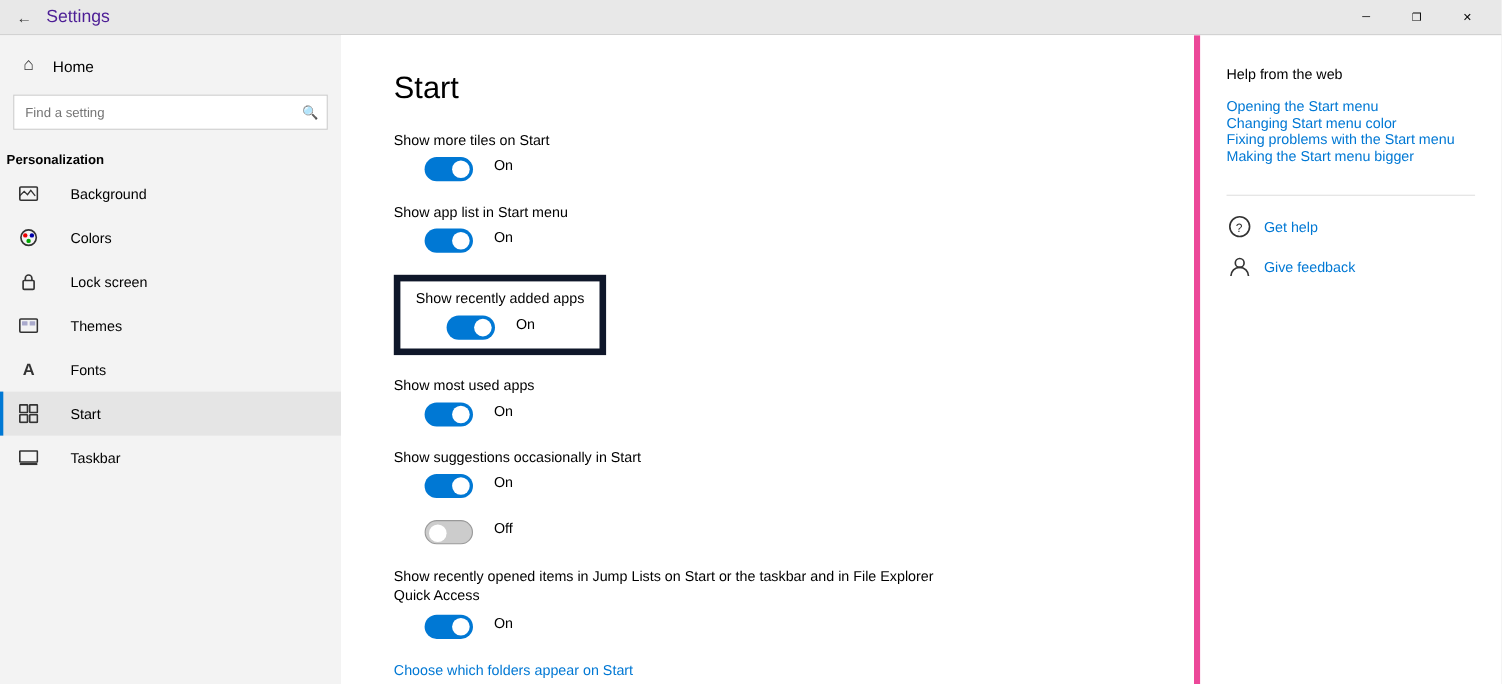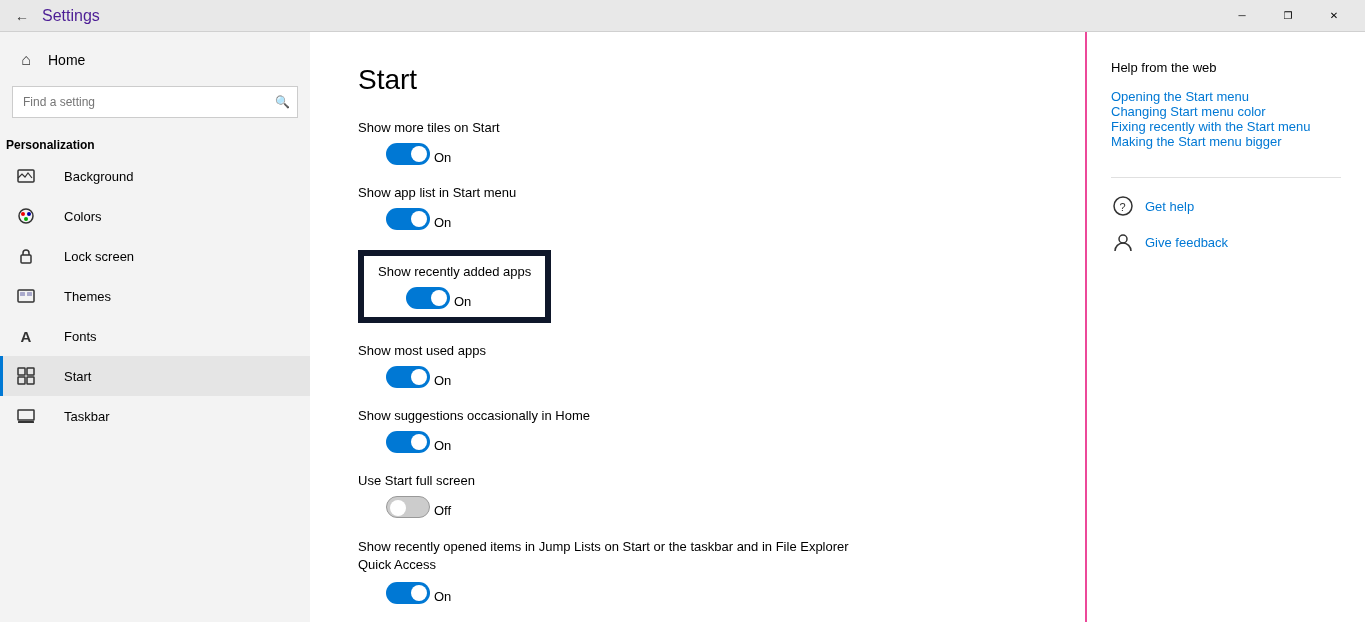--- a/index.html
+++ b/index.html
@@ -165,22 +165,22 @@
     }
     .setting-label-multiline {
       font-size: 13px;
       color: #000000;
       margin-bottom: 8px;
       max-width: 500px;
       line-height: 1.4;
     }
     .toggle-row {
       display: flex;
-      align-items: flex-end;
-      gap: 4px;
+      align-items: flex-start;
+      gap: 19px;
       padding-left: 28px;
     }
     .toggle {
       width: 44px;
       height: 22px;
       border-radius: 11px;
       position: relative;
       cursor: pointer;
       flex-shrink: 0;
     }
@@ -216,21 +216,21 @@
       cursor: pointer;
       text-decoration: none;
     }
 
     
     .help-panel {
       width: 280px;
       flex-shrink: 0;
       padding: 28px 24px;
       background: #fff;
-      border-left: 2px solid #ec4899;
+      border-left: 6px solid #ec4899;
     }
     .help-title {
       font-size: 13px;
       font-weight: 400;
       color: #000;
       margin-bottom: 14px;
     }
     .help-links {
       display: flex;
       flex-direction: column;
@@ -391,32 +391,31 @@
       <div class="toggle-row">
         <div class="toggle on">
           <div class="toggle-thumb"></div>
         </div>
         <span class="toggle-status">On</span>
       </div>
     </div>
 
     
     <div class="setting-item">
-      <div class="setting-label">Show suggestions occasionally in Home</div>
-      <div class="toggle-row">
-        <div class="toggle on">
-          <div class="toggle-thumb"></div>
-        </div>
-        <span class="toggle-status">On</span>
-      </div>
-    </div>
-
-    
-    <div class="setting-item">
-      <div class="setting-label">Use Start full screen</div>
+      <div class="setting-label">Show suggestions occasionally in Start</div>
+      <div class="toggle-row">
+        <div class="toggle on">
+          <div class="toggle-thumb"></div>
+        </div>
+        <span class="toggle-status">On</span>
+      </div>
+    </div>
+
+    
+    <div class="setting-item">
       <div class="toggle-row">
         <div class="toggle off">
           <div class="toggle-thumb"></div>
         </div>
         <span class="toggle-status">Off</span>
       </div>
     </div>
 
     
     <div class="setting-item">
@@ -431,21 +430,21 @@
 
     
     <a class="link-blue">Choose which folders appear on Start</a>
   </div>
 
   <div class="help-panel">
     <div class="help-title">Help from the web</div>
     <div class="help-links">
       <a class="link-blue">Opening the Start menu</a>
       <a class="link-blue">Changing Start menu color</a>
-      <a class="link-blue">Fixing recently with the Start menu</a>
+      <a class="link-blue">Fixing problems with the Start menu</a>
       <a class="link-blue">Making the Start menu bigger</a>
     </div>
     <div class="help-divider"></div>
     <div class="help-action">
       <span class="help-action-icon">
         <svg width="22" height="22" viewBox="0 0 22 22" fill="none">
             <circle cx="11" cy="11" r="9" stroke="#333" stroke-width="1.5" fill="none"></circle>
             <text x="7.5" y="15.5" font-size="11" fill="#333">?</text>
           </svg>
       </span>

